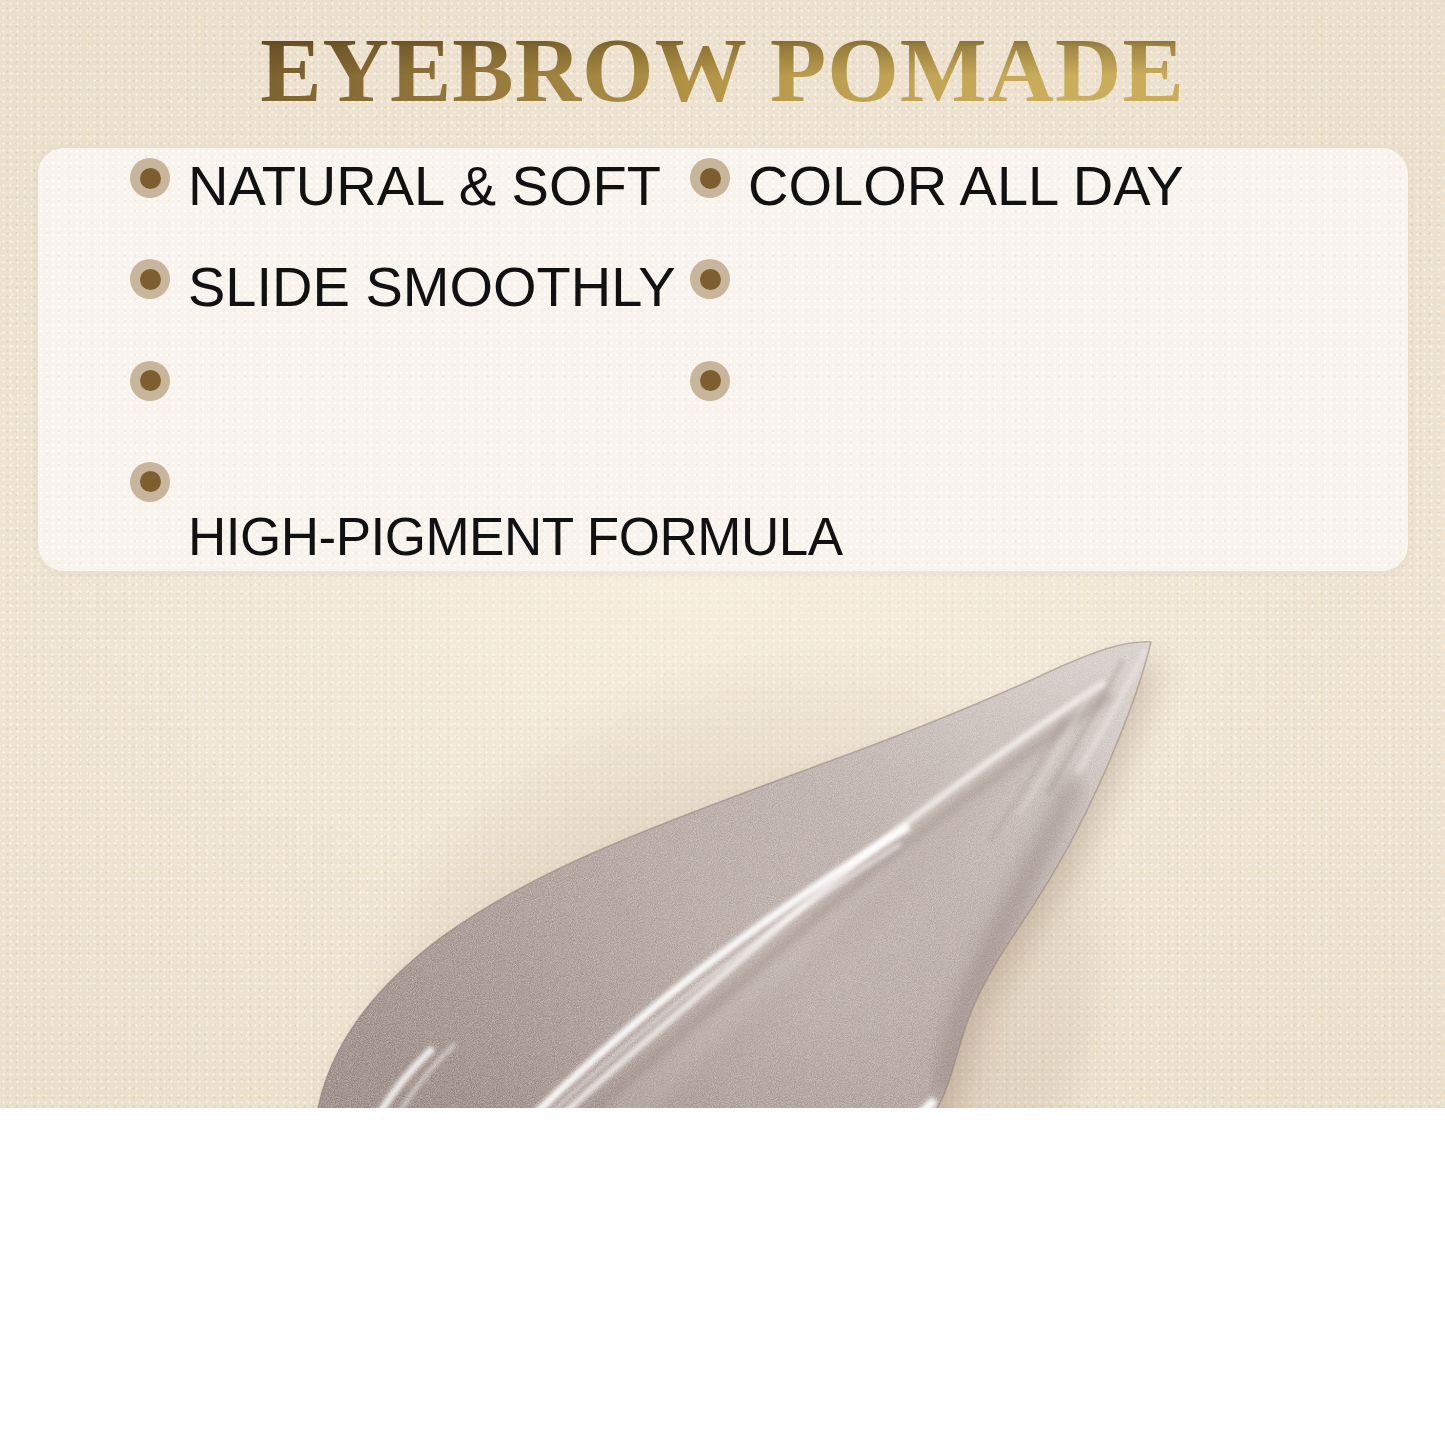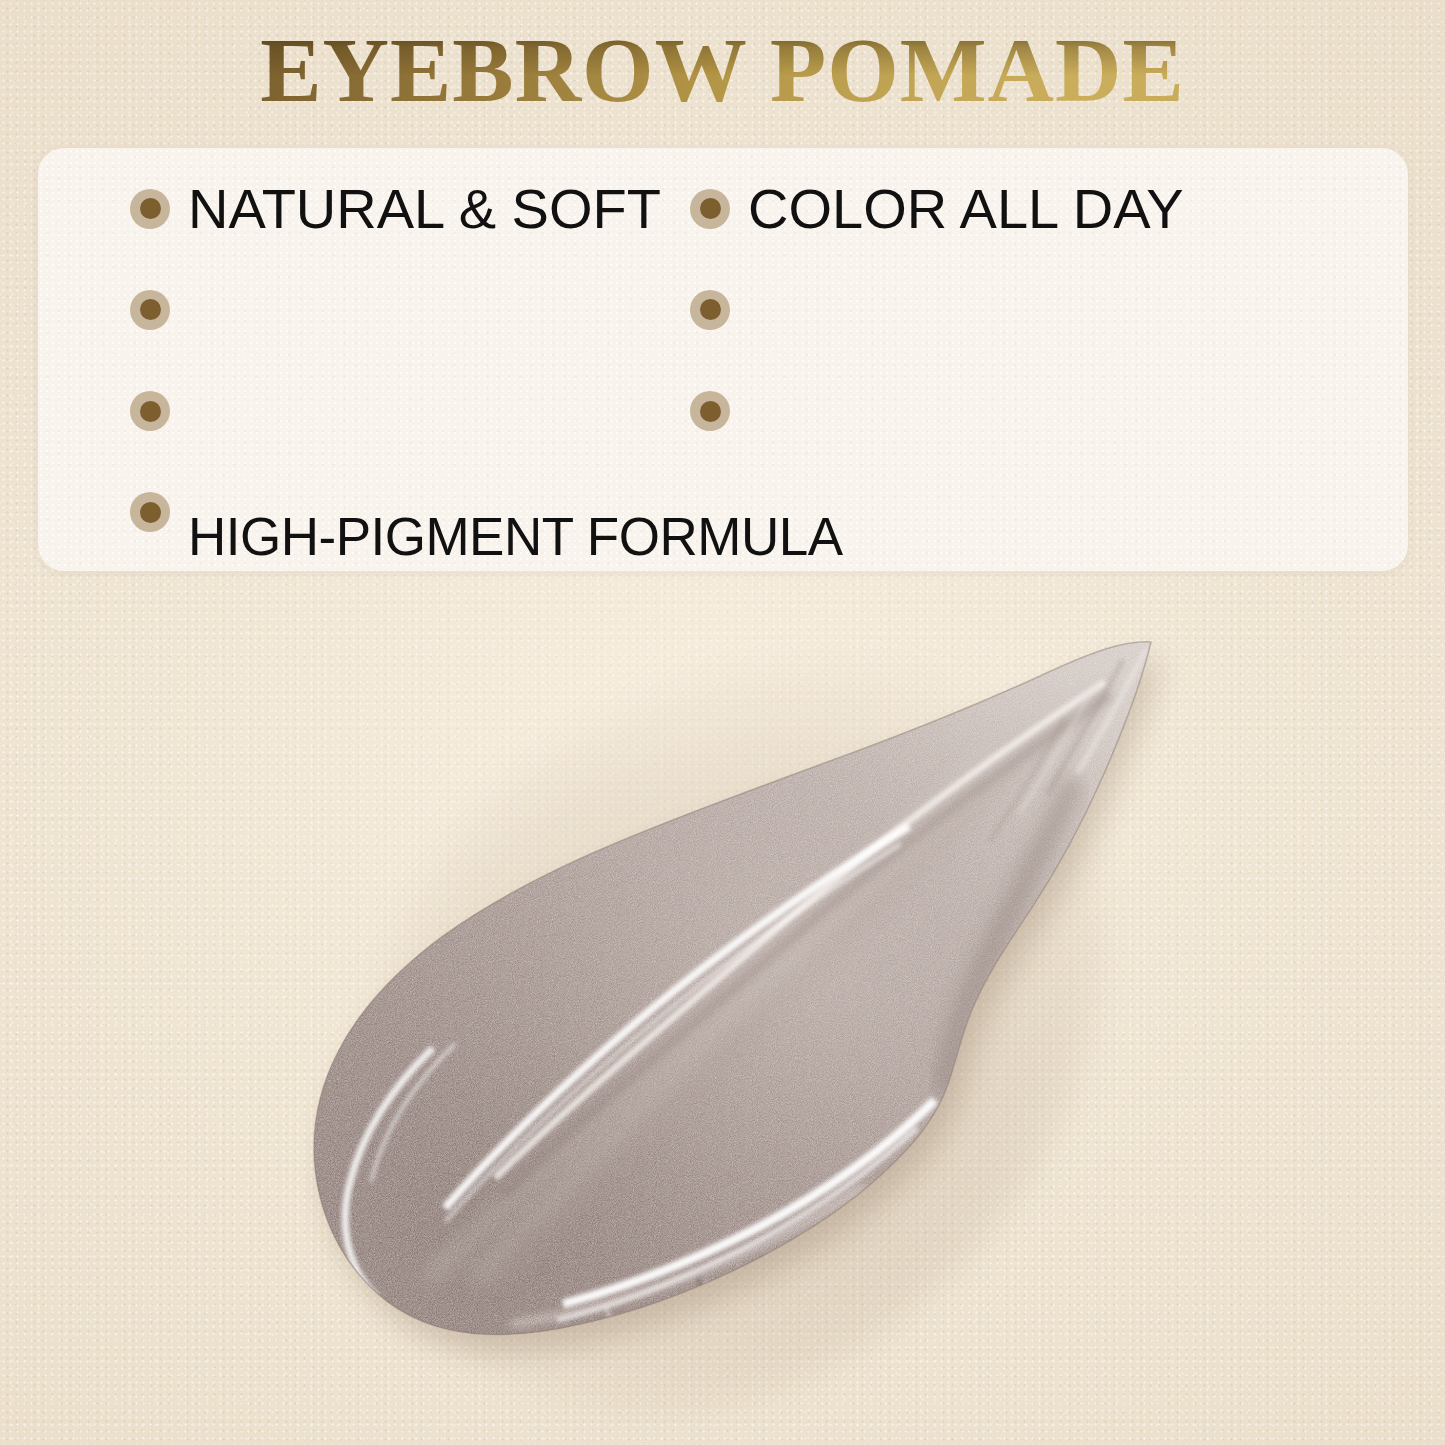--- a/index.html
+++ b/index.html
@@ -9,21 +9,21 @@
   body {
     width: 1445px;
     height: 1445px;
     overflow: hidden;
     font-family: "Liberation Sans", sans-serif;
   }
 
   #page {
     position: relative;
     width: 1445px;
-    height: 1445px;
+    height: 1108px;
     background: #ece1ce;
     overflow: hidden;
   }
 
   
   .bg-tex {
     position: absolute;
     inset: 0;
     pointer-events: none;
     background-image:
@@ -122,21 +122,21 @@
     inset: 0;
     display: grid;
     grid-template-columns: 560px 1fr;
     grid-template-rows: repeat(4, 1fr);
     padding: 10px 0 8px 92px;
     box-sizing: border-box;
   }
 
   .feature {
     display: flex;
-    align-items: center;
+    align-items: flex-start;
     gap: 18px;
   }
 
   .bullet {
     flex: 0 0 auto;
     width: 40px;
     height: 40px;
     border-radius: 50%;
     background: #c7b69c;
     display: flex;
@@ -215,20 +215,21 @@
         <span class="bullet">
             <span class="core"></span>
           </span>
         <span class="feature-label">COLOR ALL DAY</span>
       </div>
 
       <div class="feature">
         <span class="bullet">
             <span class="core"></span>
           </span>
+        <span class="feature-label">SLIDE SMOOTHLY</span>
       </div>
 
       <div class="feature">
         <span class="bullet">
             <span class="core"></span>
           </span>
       </div>
       <div class="feature">
         <span class="bullet">
             <span class="core"></span>

